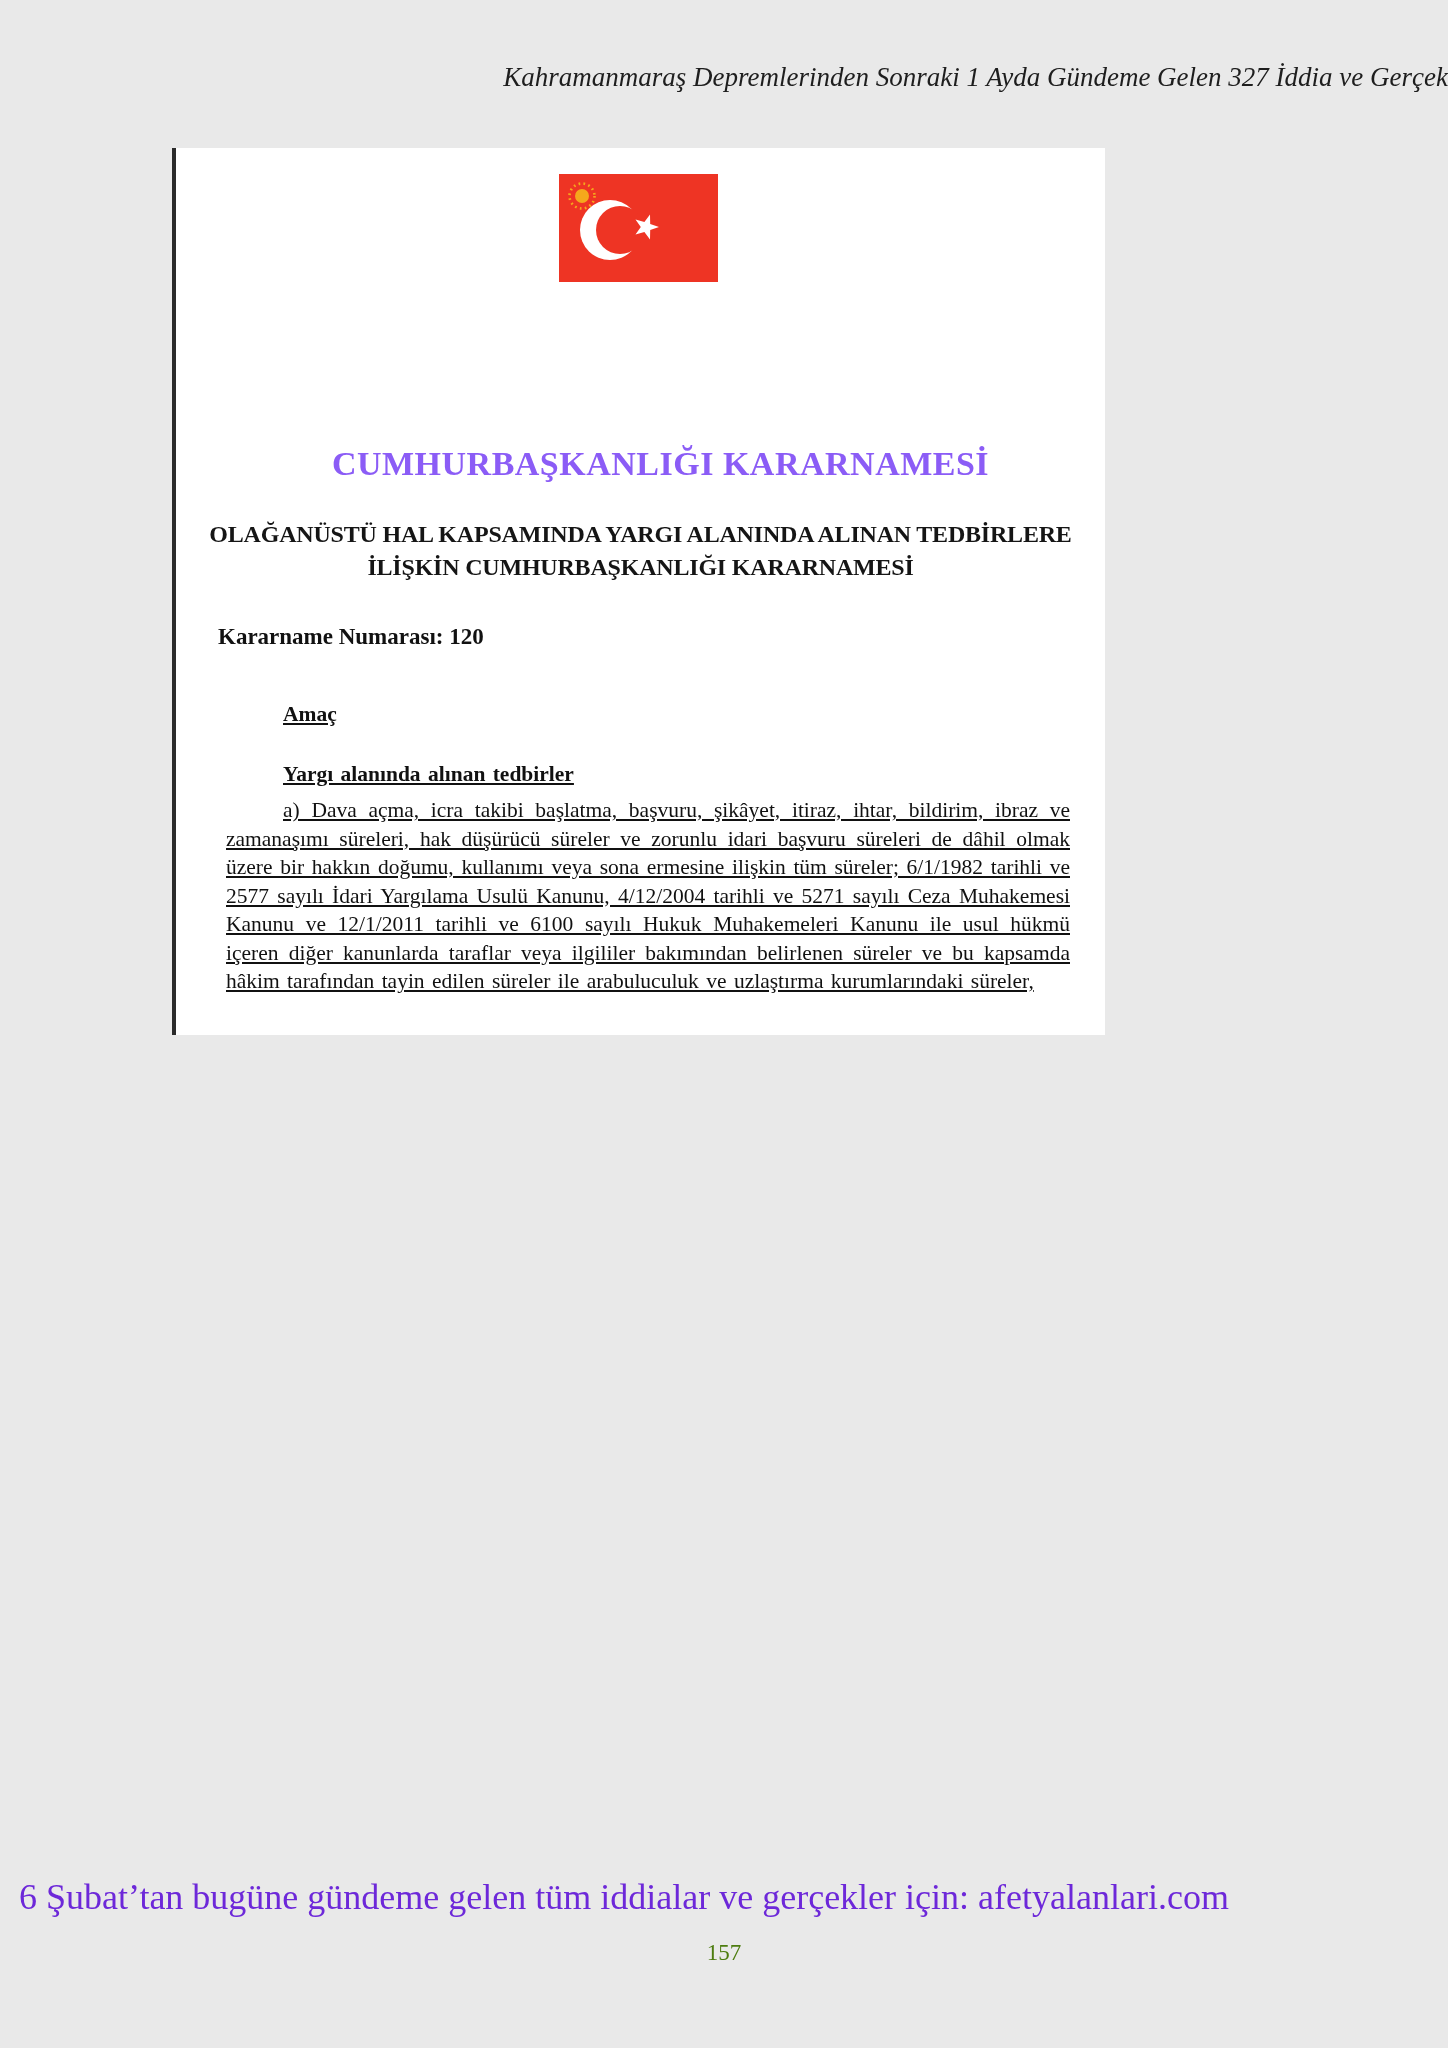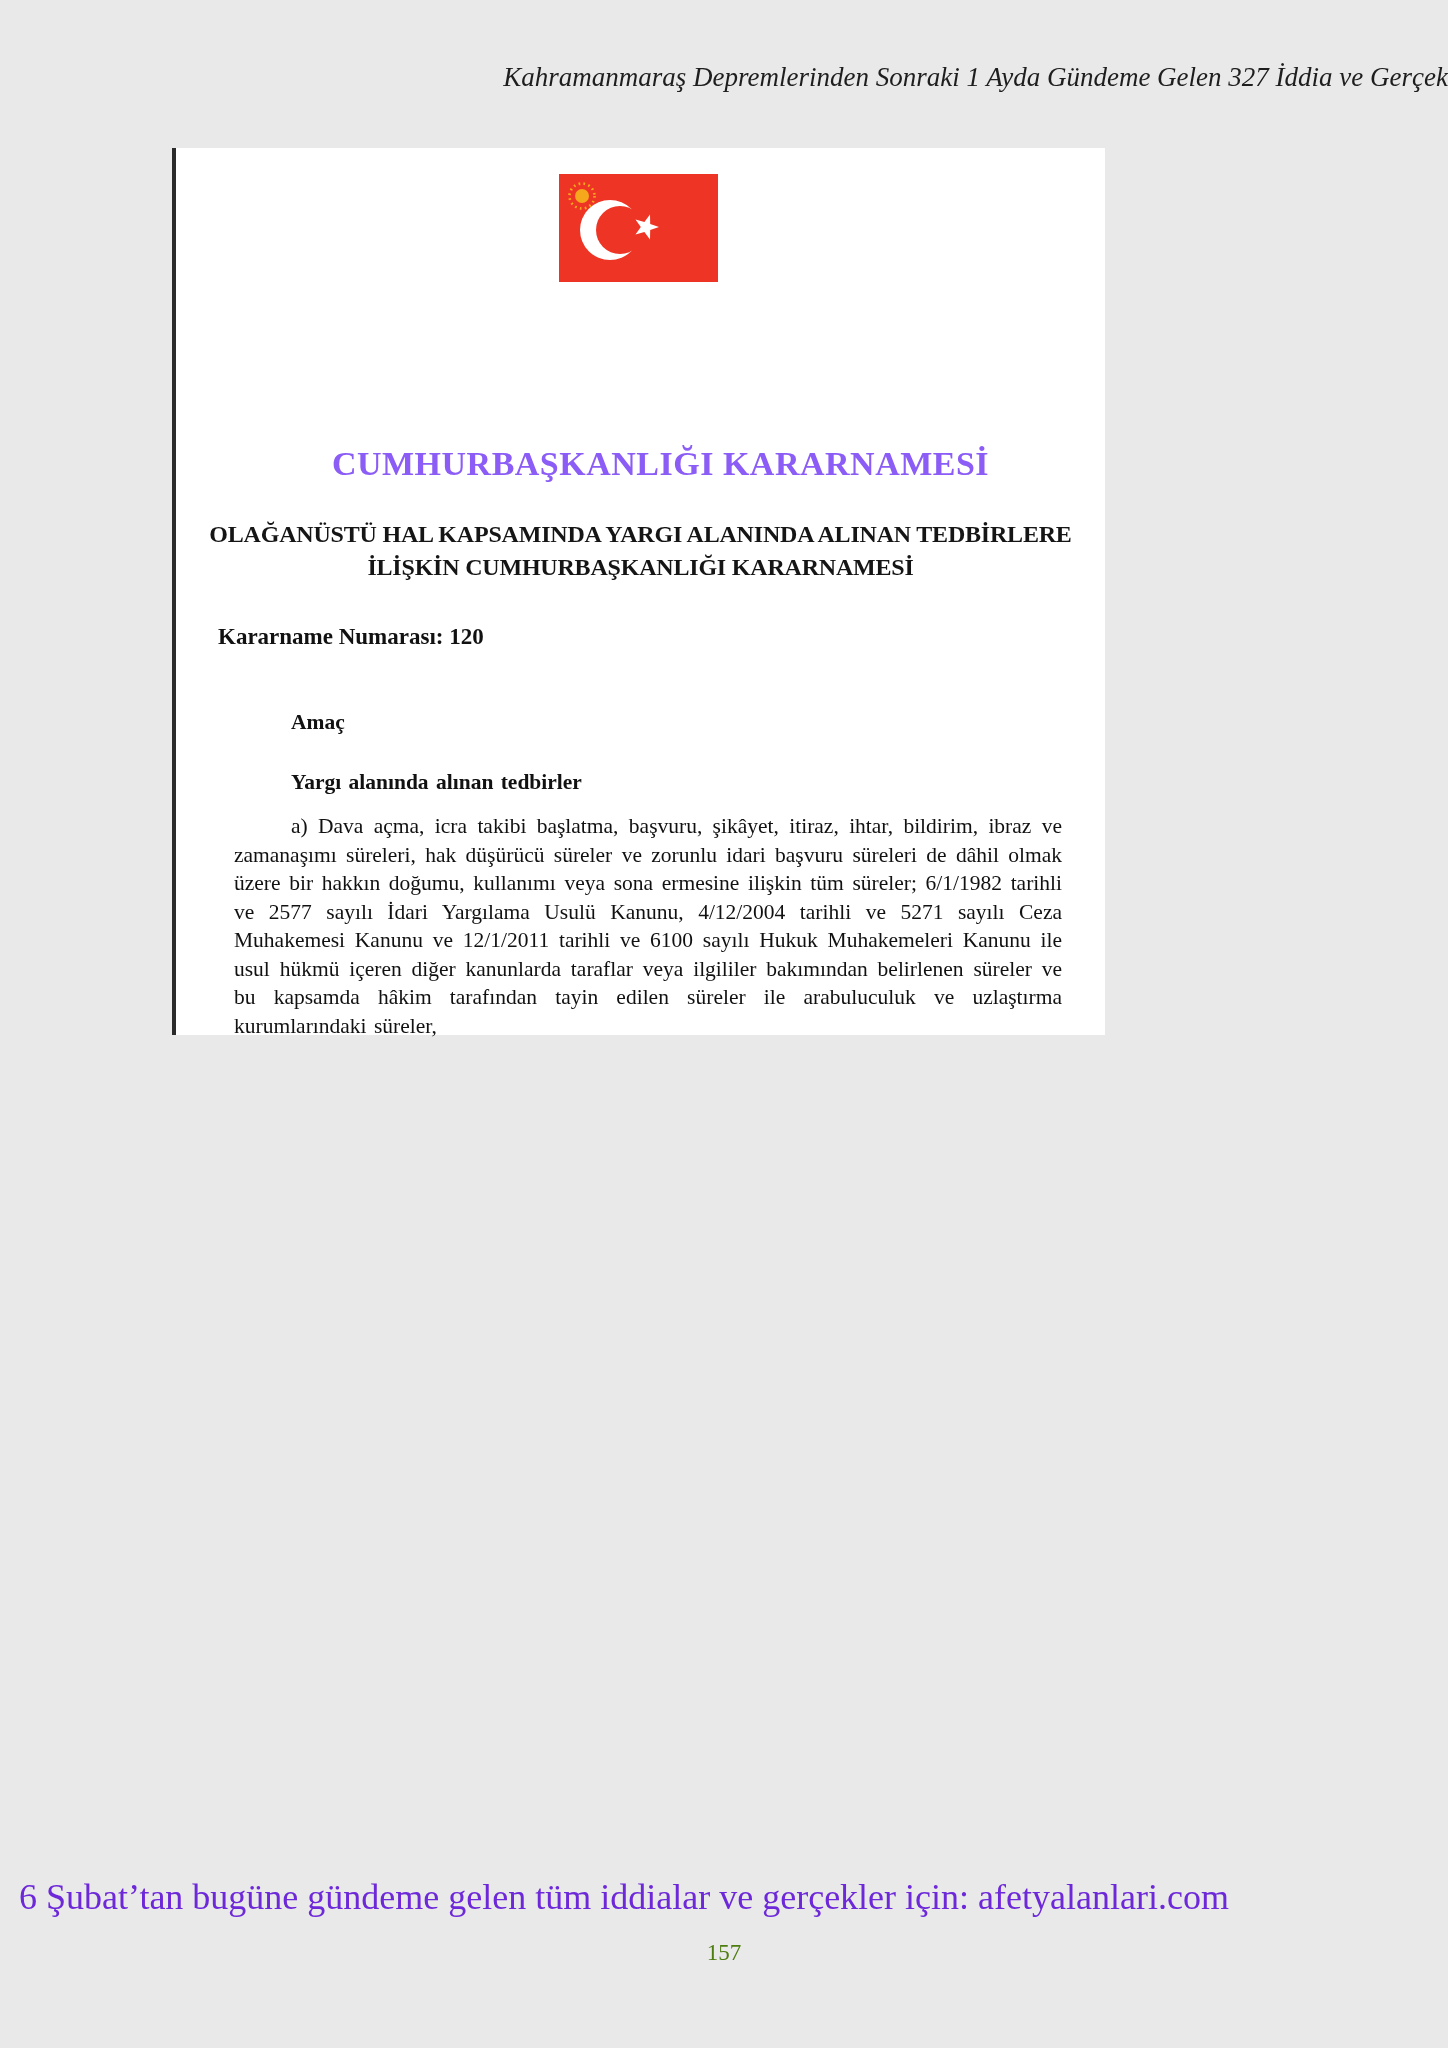--- a/index.html
+++ b/index.html
@@ -64,23 +64,24 @@
   .doc-body {
     position: absolute; top: 544px; left: 42px;
     width: 860px;
     font-size: 21.5px;
     line-height: 28.5px;
     word-spacing: 2px;
     text-align: justify;
     color: #111111;
   }
   .doc-body p, .doc-body h3 {
-    margin: 16px; padding: 0;
+    margin: 8px; padding: 0;
     font-size: inherit; line-height: inherit;
     text-indent: 57px;
+    text-decoration: underline;
   }
   .doc-body h3 { font-weight: bold; text-align: left; }
   .gap-above { margin-top: 31px !important; }
   .bold-lead { font-weight: bold; }
 
   
   .page-footer {
     position: absolute; top: 1876px; left: 0; width: 1248px;
     text-align: center;
     font-size: 36px;

